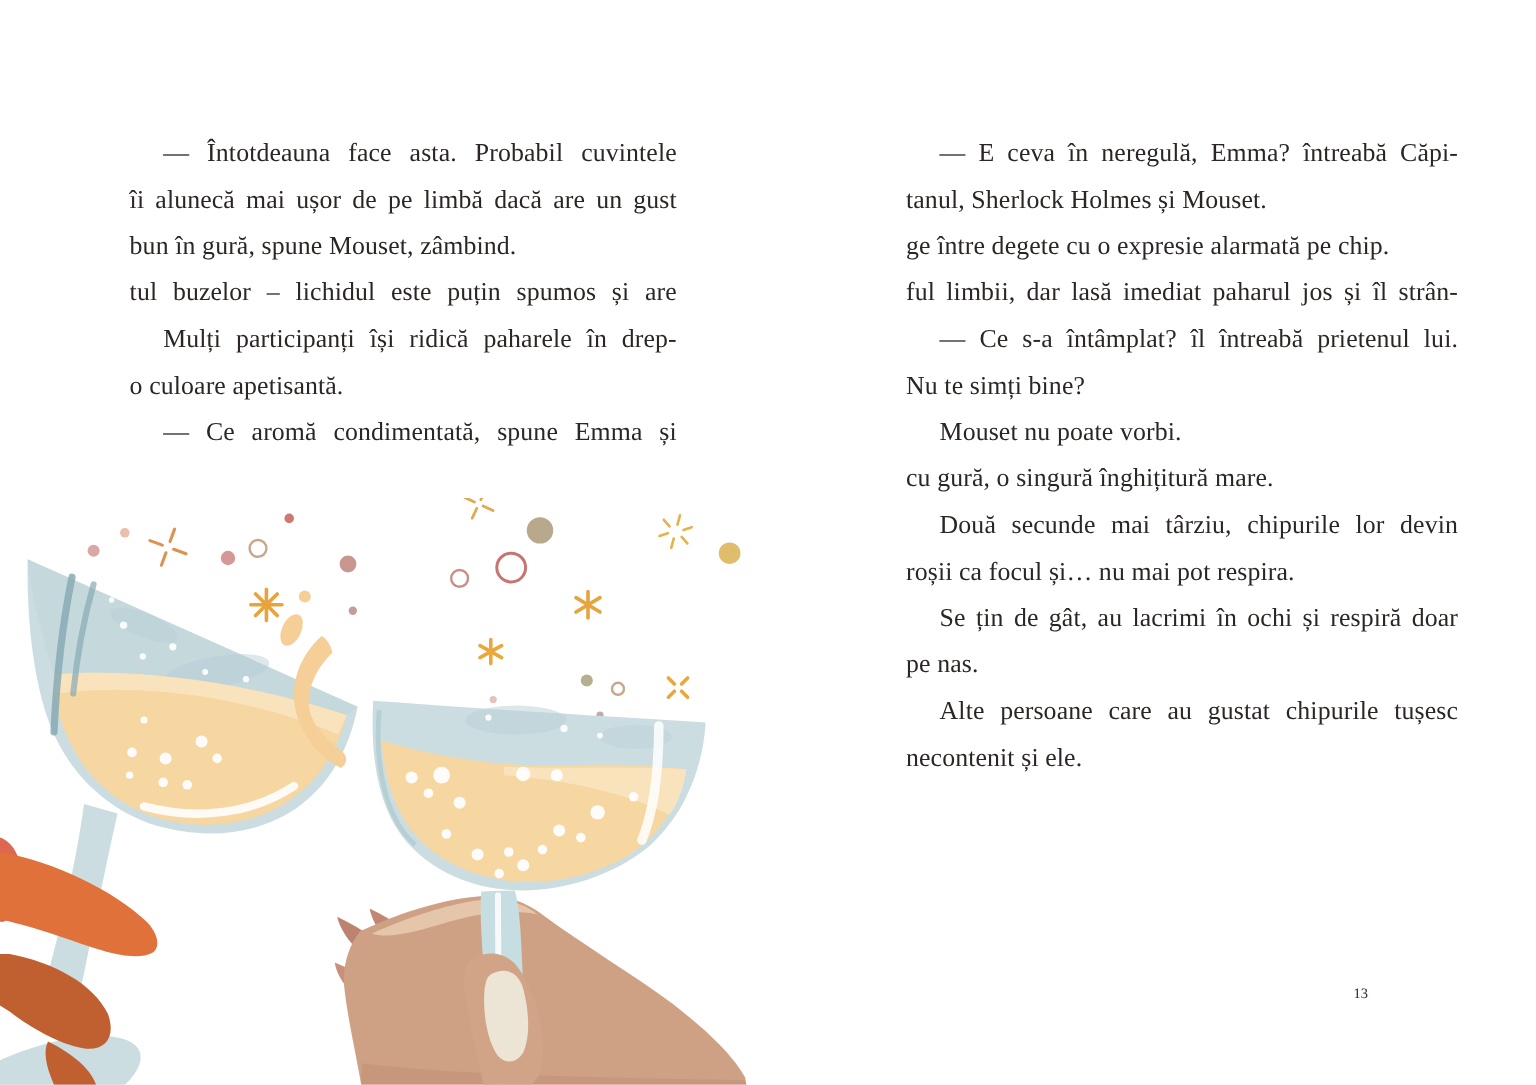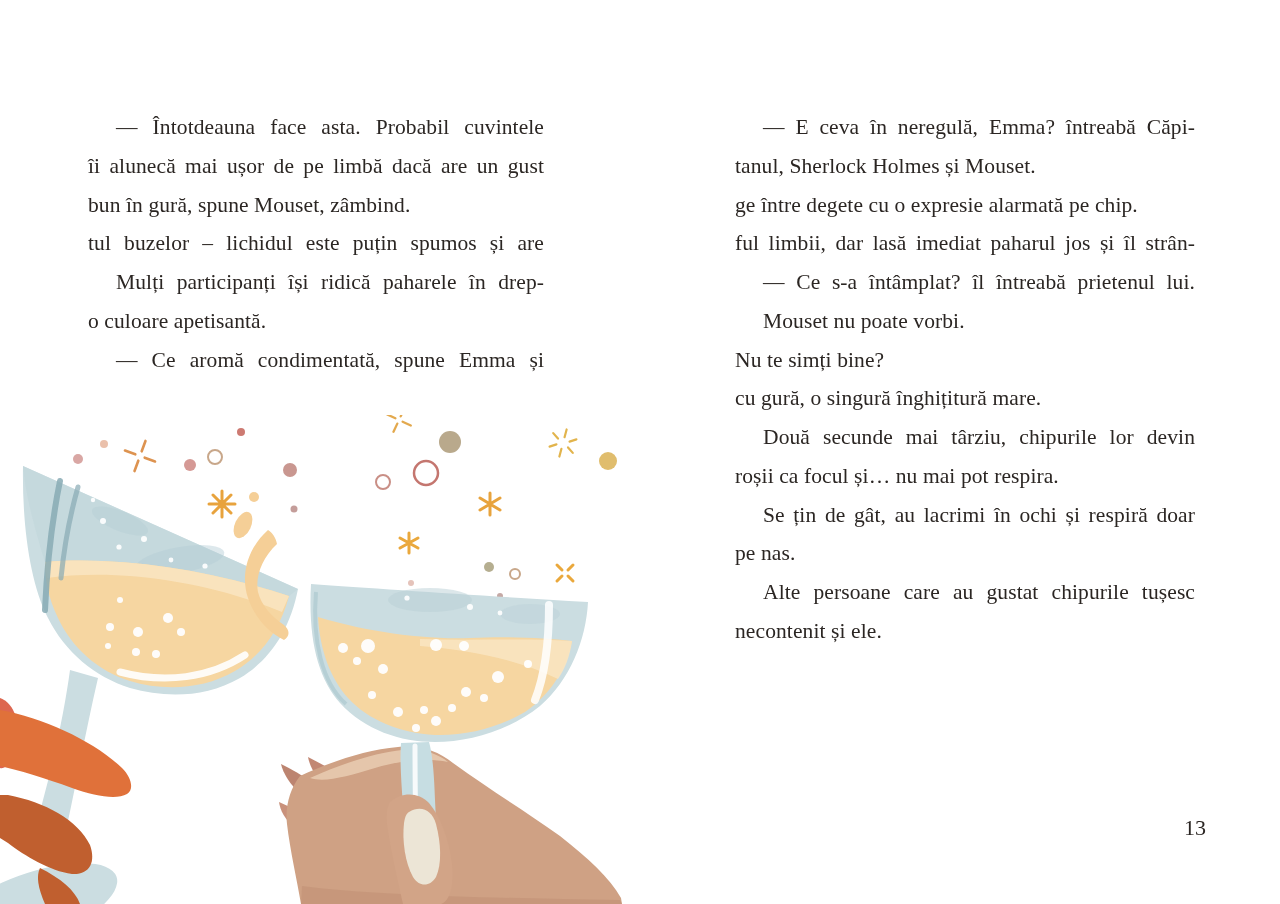--- a/index.html
+++ b/index.html
@@ -7,33 +7,34 @@
     width:1280px;height:904px;position:relative;overflow:hidden;
     background:#ffffff;
     font-family:"Liberation Serif", serif;
   }
   .spread{position:absolute;inset:0;}
   .col{
     position:absolute;top:108px;
     color:#2b2623;
     font-size:21.5px;
     letter-spacing:0.1px;
+    margin-left:20px;
   }
   .col-left{left:88px;width:456px;}
   .col-right{left:735px;width:460px;}
   .tline{
     height:38.75px;line-height:38.75px;
     text-align:justify;text-align-last:justify;
     white-space:normal;overflow:visible;
   }
   .tline.end{text-align-last:left;}
   .tline.ind{text-indent:28px;}
   .pagenum{
-    position:absolute;left:1146px;top:816px;width:60px;
-    text-align:right;font-size:22px;color:#2b2623;line-height:24px;
+    position:absolute;left:1080px;top:816px;width:60px;
+    text-align:right;font-size:12px;color:#2b2623;line-height:24px;
   }
   svg{display:block;}
   .illus{position:absolute;left:0;top:415px;width:660px;height:489px;}
 </style>
 </head>
 <body>
 
 <div class="spread">
 
   <div class="col col-left">
@@ -45,22 +46,22 @@
     <div class="tline end">o culoare apetisantă.</div>
     <div class="tline ind">— Ce aromă condimentată, spune Emma și</div>
   </div>
 
   <div class="col col-right">
     <div class="tline ind">— E ceva în neregulă, Emma? întreabă Căpi-</div>
     <div class="tline end">tanul, Sherlock Holmes și Mouset.</div>
     <div class="tline end">ge între degete cu o expresie alarmată pe chip.</div>
     <div class="tline">ful limbii, dar lasă imediat paharul jos și îl strân-</div>
     <div class="tline ind">— Ce s-a întâmplat? îl întreabă prietenul lui.</div>
+    <div class="tline end">Nu te simți bine?</div>
     <div class="tline ind end">Mouset nu poate vorbi.</div>
-    <div class="tline end">Nu te simți bine?</div>
     <div class="tline end">cu gură, o singură înghițitură mare.</div>
     <div class="tline ind">Două secunde mai târziu, chipurile lor devin</div>
     <div class="tline end">roșii ca focul și… nu mai pot respira.</div>
     <div class="tline ind">Se țin de gât, au lacrimi în ochi și respiră doar</div>
     <div class="tline end">pe nas.</div>
     <div class="tline ind">Alte persoane care au gustat chipurile tușesc</div>
     <div class="tline end">necontenit și ele.</div>
   </div>
 
   <div class="pagenum">13</div>

